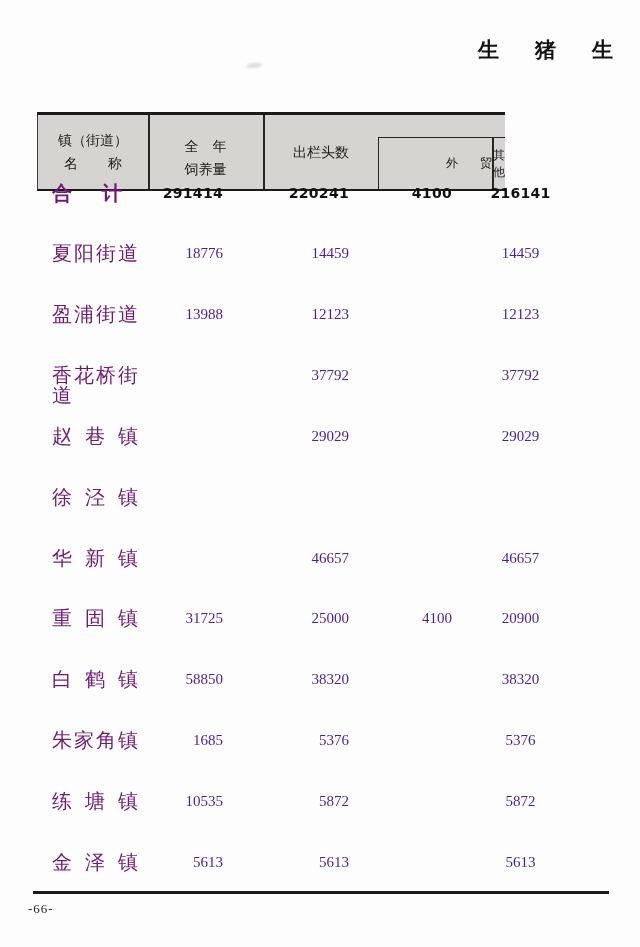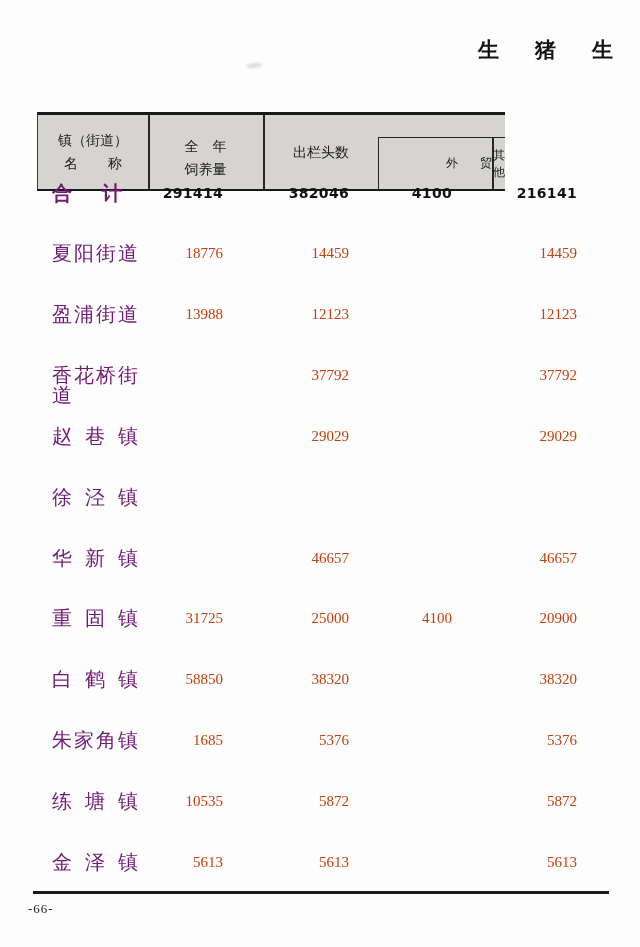--- a/index.html
+++ b/index.html
@@ -48,26 +48,26 @@
   .h-other { left:115px; right:0; }
   
   .row { position:absolute; left:37px; width:571px; height:20px; }
   .cell { position:absolute; top:0; line-height:20px; }
   .town {
     left:15px; width:86px; font-size:20px; color:#701a75;
     text-align:justify; text-align-last:justify;
   }
   .num {
     width:125px; text-align:right; font-size:15px;
-    font-family:"Liberation Serif","DejaVu Serif",serif; color:#c2410c;
+    font-family:"Liberation Serif","DejaVu Serif",serif; color:#4c1d95;
   }
   .num.annual   { right:385px; }
   .num.slaughter{ right:259px; }
   .num.foreign  { right:156px; }
-  .num.other    { right:31px;  }
+  .num.other    { right:25px;text-align:center;  }
   .total-row .town { width:70px; font-weight:700; }
   .total-row .num {
     font-family:"DejaVu Sans","Liberation Sans",sans-serif;
     font-weight:700; font-size:14px; letter-spacing:0.3px; color:#111;
   }
   
   .bottom-rule { position:absolute; left:33px; top:891px; width:576px; height:2.5px; background:#1a1a1a; }
   .page-number { position:absolute; left:28px; top:901px; font-size:13px; letter-spacing:1px; color:#222; }
   
   .speck {
@@ -106,21 +106,21 @@
       <div class="sub-divider"></div>
       <div class="h-sub h-other">
         <span class="jt w43">其他</span>
       </div>
     </div>
   </div>
 
   <div class="row total-row" style="top:183px;">
     <span class="cell town">合计</span>
     <span class="cell num annual">291414</span>
-    <span class="cell num slaughter">382046</span>
+    <span class="cell num slaughter">220241</span>
     <span class="cell num foreign">4100</span>
     <span class="cell num other">216141</span>
   </div>
 
   <div id="rows-container">
       <div class="row" style="top: 243px;">
     <span class="cell town">夏阳街道</span>
     <span class="cell num annual">18776</span>
     <span class="cell num slaughter">14459</span>
     <span class="cell num foreign"></span>

